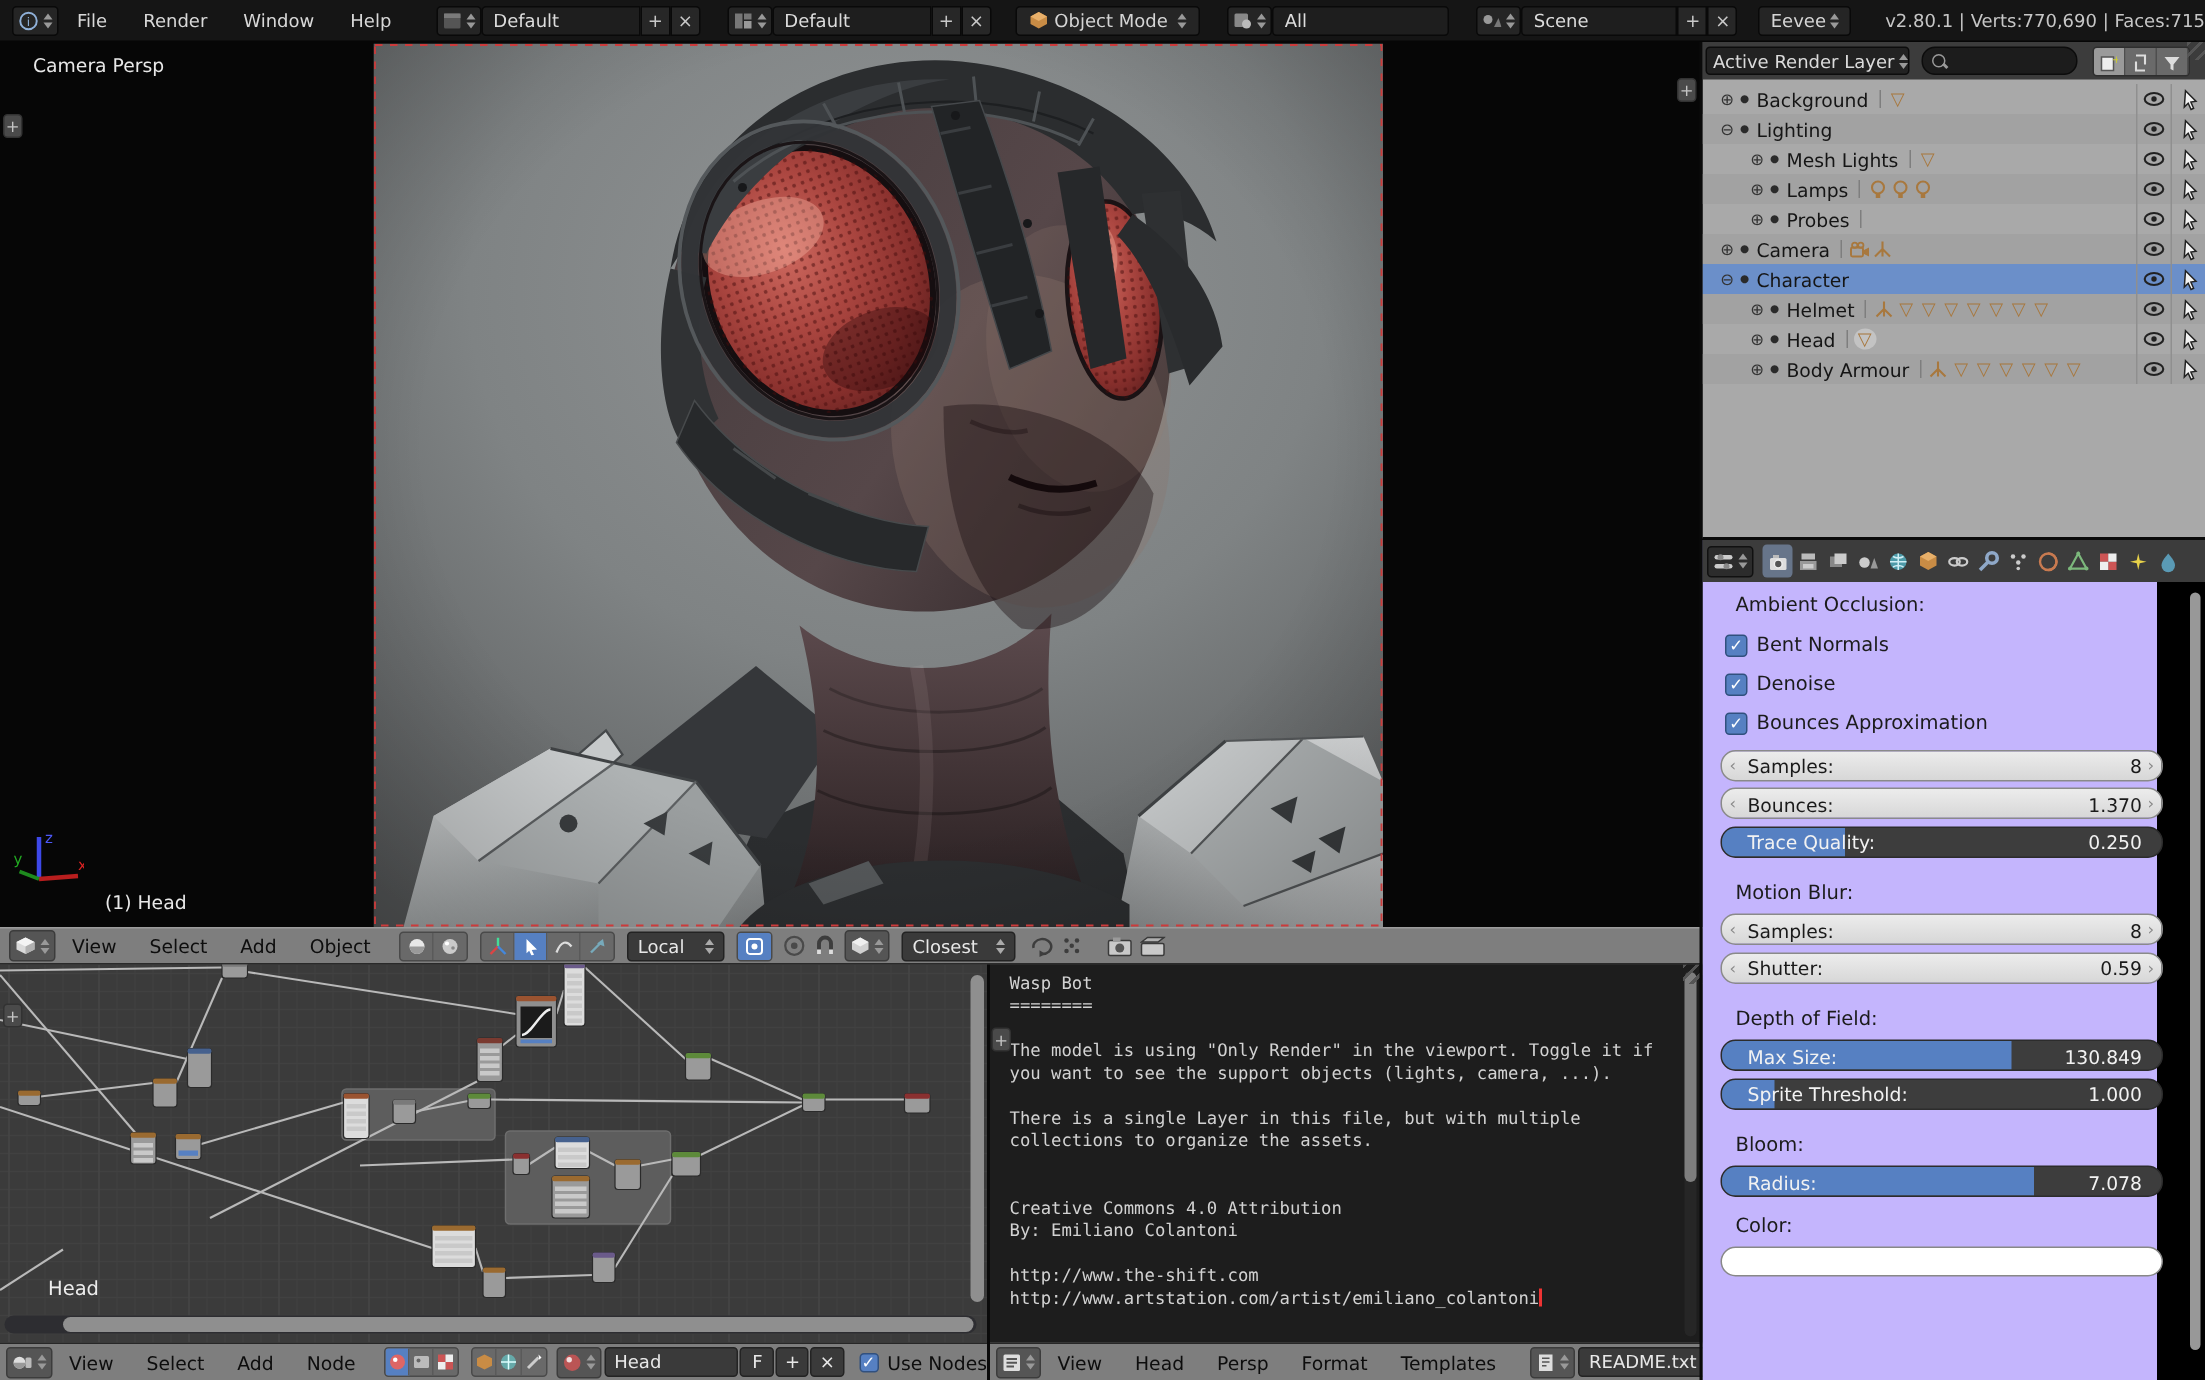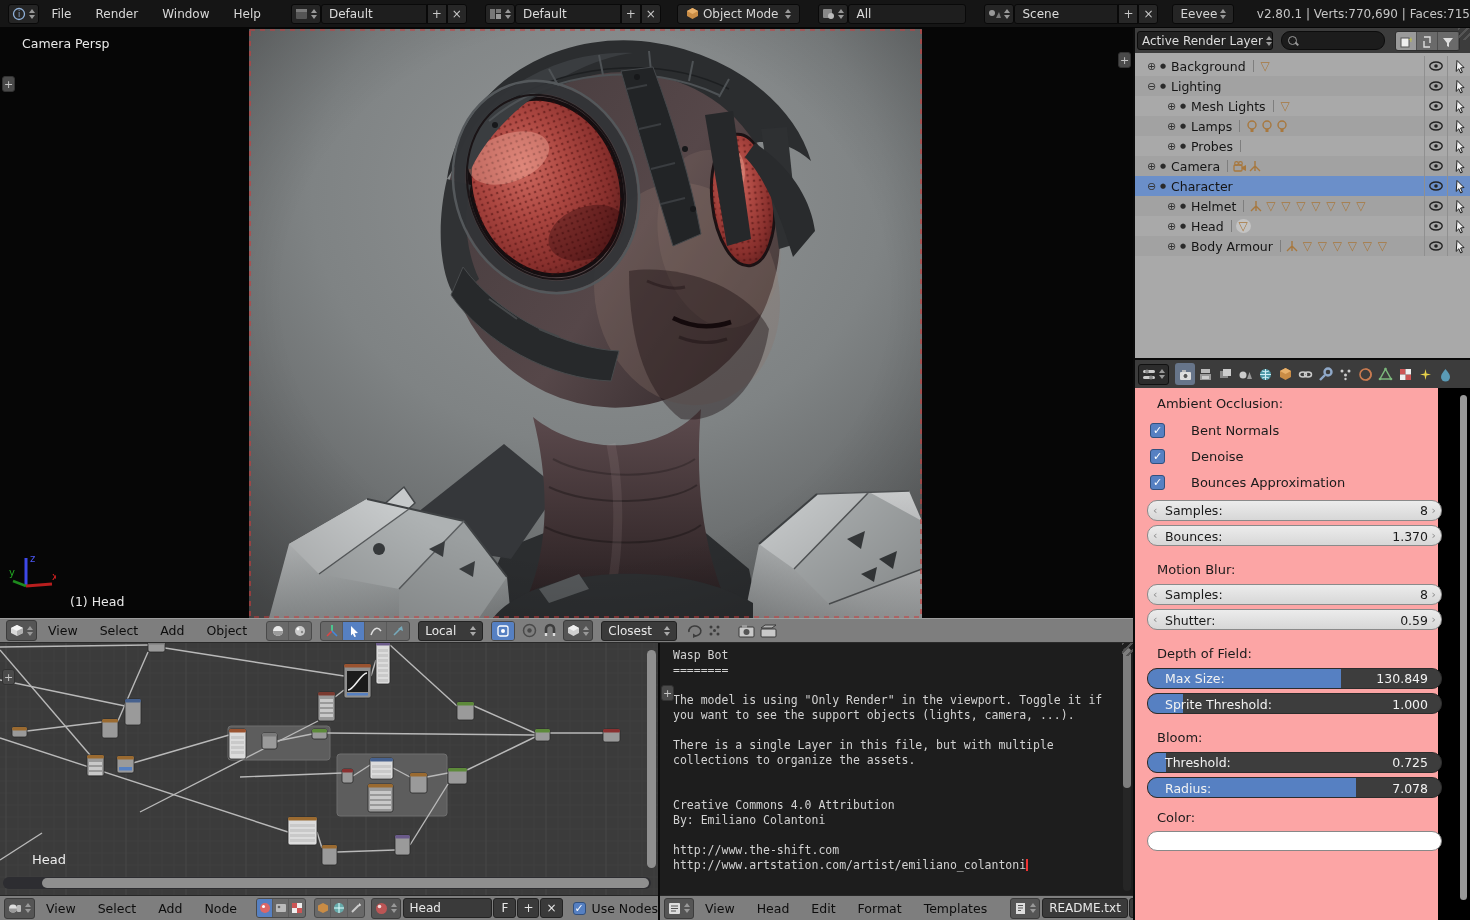--- a/index.html
+++ b/index.html
@@ -68,32 +68,32 @@
 .oexp { width:13px; text-align:center; font-size:11px; color:#333; }
 .odot { width:10px; text-align:center; color:#2a2a2a; }
 .olab { margin:0 3px; }
 .osep { width:1px; height:12px; background:#7e7e7e; margin:0 4px; }
 .oico { width:15px; text-align:center; font-size:12px; color:#a8783e; }
 .oico svg { vertical-align:middle; }
 .ol-cols { position:absolute; right:0; top:0; height:20px; display:flex; align-items:center; }
 .ol-colsep { width:1px; height:20px; background:#8f8f8f; }
 .ol-eye, .ol-cur { width:22px; display:flex; align-items:center; justify-content:center; }
 
-#props { left:1135px; top:360px; width:303px; height:560px; background:#fca5a5;text-decoration:underline; }
+#props { left:1135px; top:360px; width:303px; height:560px; background:#c4b5fd;text-decoration:underline; }
 #p-header { position:absolute; left:0; top:0; width:335px; height:28px; background:#3c3c3c; display:flex; align-items:center; }
 #p-tabs { display:flex; align-items:center; height:22px; margin-left:6px; }
 .ptab { width:20px; height:22px; display:flex; align-items:center; justify-content:center; }
 .ptab.active { background:#67758a; border-radius:3px; }
 #p-content { position:absolute; left:0; top:28px; width:335px; height:532px; overflow:hidden; }
 .p-title { margin:16px 0 4px 22px; font-size:13px; color:#1b1b1b; height:17px;}
 .p-title.first { margin-top:8px; }
 .p-title.last { margin-top:12px; }
 .p-check { display:flex; align-items:center; height:26px; margin-left:15px; }
 .p-box { width:15px; height:15px; background:#5680c2; border:1px solid #31507e; border-radius:3px; color:#fff; font-size:11px; display:flex; align-items:center; justify-content:center; }
-.p-cl { margin-left:26px; font-size:13px; color:#1b1b1b; }
+.p-cl { margin-left:6px; font-size:13px; color:#1b1b1b; }
 .p-slider { position:relative; height:21px; margin:4.5px 28px 0 12px; width:295px; border-radius:10px; overflow:hidden; font-size:12.5px; }
 .p-slider.num { background:linear-gradient(#ececec,#d7d7d7); border:1px solid #8a8a8a; color:#1a1a1a; }
 .p-slider.dark { background:#3d3d3d; border:1px solid #2c2c2c; color:#f2f2f2; }
 .p-fill { position:absolute; left:0; top:0; bottom:0; background:#5680c2; }
 .p-lab { position:absolute; left:17px; top:2.5px; }
 .p-val { position:absolute; right:13px; top:2.5px; }
 .p-arrow { position:absolute; top:3px; color:rgba(0,0,0,.4); font-size:11px; }
 .p-swatch { position:absolute; left:12px; top:0; width:295px; height:20px; background:#fff; border-radius:10px; border:1px solid #888; }
 #p-vscroll { position:absolute; left:325px; top:35px; width:7px; height:505px; background:#989898; border-radius:4px; }
 
@@ -843,21 +843,21 @@
           <rect x="1" y="1" width="11" height="11" rx="1" fill="#ddd"></rect>
           <path d="M3,4 H10 M3,6.5 H10 M3,9 H8" stroke="#555" stroke-width="1.2"></path>
         </svg>
       <span class="updn">
           <i class="u"></i>
           <i class="d"></i>
         </span>
     </div>
     <span class="hmenu">View</span>
     <span class="hmenu">Head</span>
-    <span class="hmenu">Edit</span>
+    <span class="hmenu">Persp</span>
     <span class="hmenu">Format</span>
     <span class="hmenu">Templates</span>
     <div class="hdr-iconbtn" style="margin-left:12px">
       <svg width="13" height="13">
           <rect x="2" y="1" width="9" height="11" fill="#ddd"></rect>
           <path d="M4,3.5 H9 M4,6 H9 M4,8.5 H7" stroke="#555" stroke-width="1"></path>
         </svg>
       <span class="updn">
           <i class="u"></i>
           <i class="d"></i>
@@ -1277,20 +1277,25 @@
           <span class="p-arrow" style="right:5px">›</span>
           <span class="p-lab">Samples:</span>
           <span class="p-val">8</span>
         </div>
         <div class="p-slider num">
           <span class="p-arrow" style="left:5px">‹</span>
           <span class="p-arrow" style="right:5px">›</span>
           <span class="p-lab">Bounces:</span>
           <span class="p-val">1.370</span>
         </div>
+        <div class="p-slider dark">
+          <span class="p-fill" style="width:28.000000000000004%"></span>
+          <span class="p-lab">Trace Quality:</span>
+          <span class="p-val">0.250</span>
+        </div>
         <div class="p-title">Motion Blur:</div>
         <div class="p-slider num">
           <span class="p-arrow" style="left:5px">‹</span>
           <span class="p-arrow" style="right:5px">›</span>
           <span class="p-lab">Samples:</span>
           <span class="p-val">8</span>
         </div>
         <div class="p-slider num">
           <span class="p-arrow" style="left:5px">‹</span>
           <span class="p-arrow" style="right:5px">›</span>
@@ -1302,25 +1307,20 @@
           <span class="p-fill" style="width:66%"></span>
           <span class="p-lab">Max Size:</span>
           <span class="p-val">130.849</span>
         </div>
         <div class="p-slider dark">
           <span class="p-fill" style="width:12%"></span>
           <span class="p-lab">Sprite Threshold:</span>
           <span class="p-val">1.000</span>
         </div>
         <div class="p-title">Bloom:</div>
-        <div class="p-slider dark">
-          <span class="p-fill" style="width:6%"></span>
-          <span class="p-lab">Threshold:</span>
-          <span class="p-val">0.725</span>
-        </div>
         <div class="p-slider dark">
           <span class="p-fill" style="width:71%"></span>
           <span class="p-lab">Radius:</span>
           <span class="p-val">7.078</span>
         </div>
         <div class="p-title last">Color:</div>
         <div style="position: relative; height: 22px; margin-top: 2px;">
           <span class="p-swatch"></span>
         </div>
       </div>

